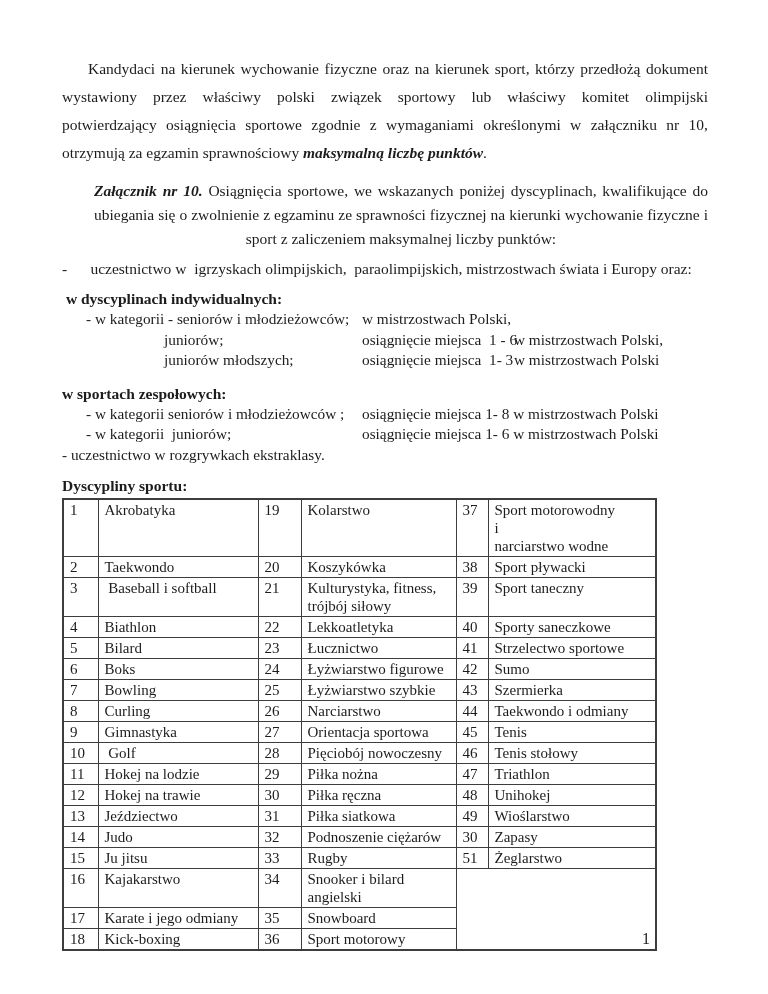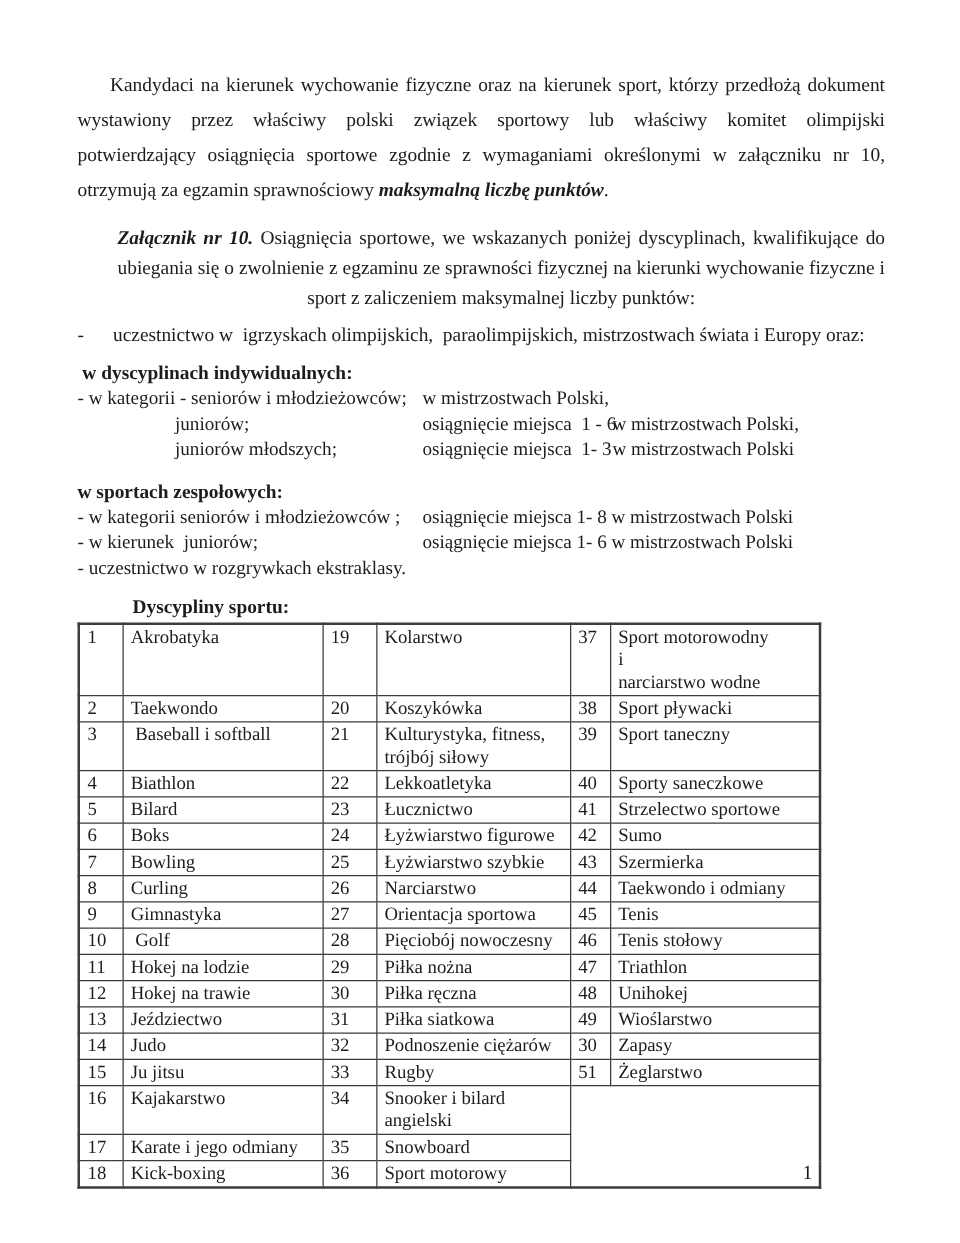--- a/index.html
+++ b/index.html
@@ -44,33 +44,32 @@
     line-height: 21px;
     white-space: pre-wrap;
   }
   .sec-heading.team { margin-top: 12px; }
 
   .tabrow {
     display: flex;
     font-size: 15.3px;
     line-height: 20.5px;
   }
-  .tabrow .cat { width: 276px; flex: 0 0 auto; white-space: pre; overflow: visible; }
+  .tabrow .cat { width: 276px; flex: 0 0 auto; white-space: pre; overflow: visible; margin-left: 24px; }
   .tabrow .cat.indent { padding-left: 78px; }
   .tabrow .ach { width: 152px; flex: 0 0 auto; white-space: pre; overflow: visible; }
   .tabrow .loc { white-space: pre; }
   .team-extra { font-size: 15.3px; line-height: 20.5px; }
 
   .table-title {
     margin-top: 10px;
     margin-bottom: 2px;
     font-weight: bold;
     font-size: 15.5px;
     line-height: 21px;
-    margin-left: 44px;
   }
 
   table.disciplines {
     border-collapse: collapse;
     border: 2px solid #3d3d3d;
     table-layout: fixed;
     width: 593px;
   }
   table.disciplines td {
     border: 1px solid #3d3d3d;
@@ -131,21 +130,21 @@
       <span class="ach">osiągnięcie miejsca  1- 3</span>
       <span class="loc">w mistrzostwach Polski</span>
     </div>
 
     <div class="sec-heading team">w sportach zespołowych:</div>
     <div class="tabrow">
       <span class="cat">- w kategorii seniorów i młodzieżowców ;</span>
       <span class="loc">osiągnięcie miejsca 1- 8 w mistrzostwach Polski</span>
     </div>
     <div class="tabrow">
-      <span class="cat">- w kierunek  juniorów;</span>
+      <span class="cat">- w kategorii  juniorów;</span>
       <span class="loc">osiągnięcie miejsca 1- 6 w mistrzostwach Polski</span>
     </div>
     <div class="team-extra">- uczestnictwo w rozgrywkach ekstraklasy.</div>
 
     <div class="table-title">Dyscypliny sportu:</div>
     <table class="disciplines">
       <colgroup>
         <col style="width:35px">
           <col style="width:160px">
         <col style="width:43px">

